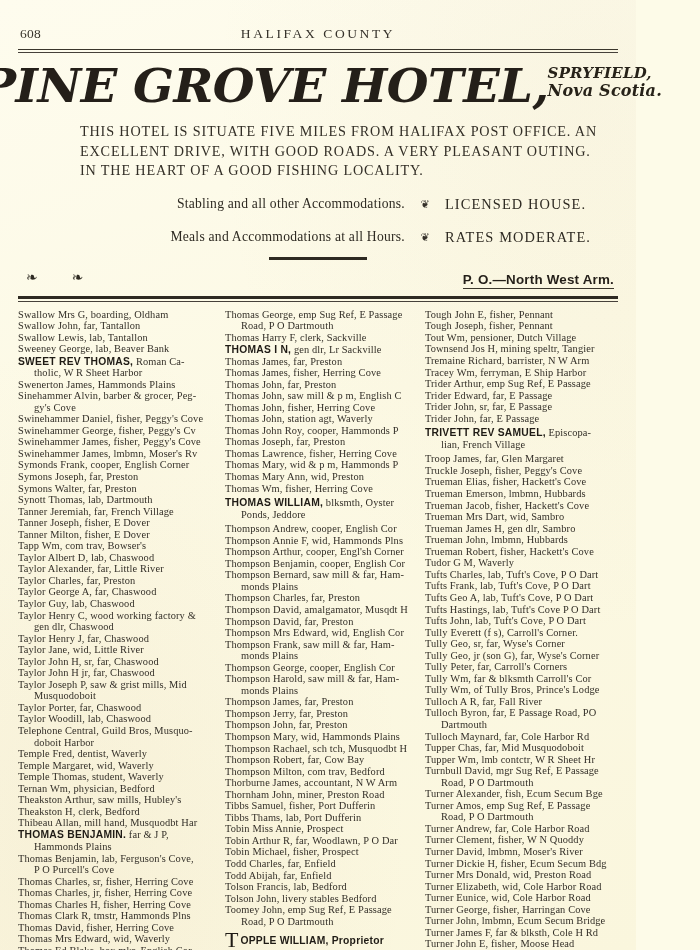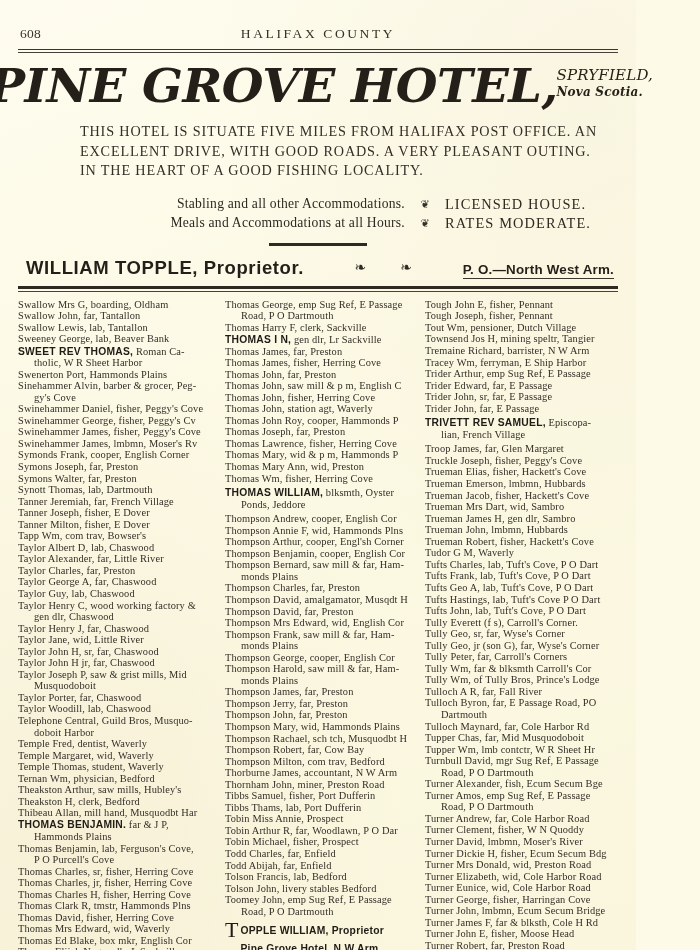--- a/index.html
+++ b/index.html
@@ -84,52 +84,52 @@
   }
   .ad-place {
     padding-bottom: 6px;
     line-height: 1.18;
     white-space: nowrap;
   }
   .ad-place .l1 {
     display: block;
     font-family: "DejaVu Serif", "Liberation Serif", serif;
     font-style: italic;
-    font-weight: normal;
+    font-weight: bold;
     font-size: 15px;
     letter-spacing: 0.2px;
     color: #272219;
   }
   .ad-place .l2 {
     display: block;
     font-family: "DejaVu Serif", "Liberation Serif", serif;
     font-style: italic;
     font-weight: bold;
-    font-size: 12px;
+    font-size: 16px;
     letter-spacing: 0.2px;
     color: #272219;
   }
 
   .ad-desc {
     margin: 13px 0 0 0;
     padding: 0 38px 0 62px;
     font-size: 14.2px;
     line-height: 1.38;
     letter-spacing: 0.85px;
     color: #332f27;
   }
   .ad-desc div { white-space: nowrap; }
 
   .ad-terms {
     margin-top: 15px;
     display: grid;
     grid-template-columns: 360px 40px auto;
     justify-content: center;
     align-items: center;
-    row-gap: 2px;
+    row-gap: 16px;
     font-size: 13.6px;
     color: #2e2a22;
   }
   .ad-terms .left  { text-align: right; letter-spacing: 0.25px; white-space: nowrap; }
   .ad-terms .orn   { text-align: center; font-size: 11px; color: #35312a; }
   .ad-terms .right { letter-spacing: 1.1px; white-space: nowrap; font-size: 14.4px; }
 
   .ad-midrule {
     width: 98px;
     height: 0;
@@ -274,40 +274,39 @@
       <div class="orn">❦</div>
       <div class="right">LICENSED HOUSE.</div>
       <div class="left">Meals and Accommodations at all Hours.</div>
       <div class="orn">❦</div>
       <div class="right">RATES MODERATE.</div>
     </div>
 
     <div class="ad-midrule"></div>
 
     <div class="ad-foot">
-      <div class="proprietor">WILLIAM TOPPLE, Proprietor.</div>
       <div class="foot-orn">
         <span>❧</span>
         <span>❧</span>
       </div>
       <div class="po-line">P. O.—North West Arm.</div>
     </div>
   </div>
 
   <div class="rule-thick"></div>
   <div class="rule-hair"></div>
 
   <div class="cols">
     <div class="col" id="col-0">
         <div class="entry">Swallow Mrs G, boarding, Oldham</div>
         <div class="entry">Swallow John, far, Tantallon</div>
         <div class="entry">Swallow Lewis, lab, Tantallon</div>
         <div class="entry">Sweeney George, lab, Beaver Bank</div>
         <div class="entry wrap bold-head"><b>SWEET REV THOMAS,</b> Roman Ca-<span class="cont">tholic, W R Sheet Harbor</span></div>
-        <div class="entry">Swenerton Port, Hammonds Plains</div>
+        <div class="entry">Swenerton James, Hammonds Plains</div>
         <div class="entry wrap">Sinehammer Alvin, barber &amp; grocer, Peg-<span class="cont">gy's Cove</span></div>
         <div class="entry">Swinehammer Daniel, fisher, Peggy's Cove</div>
         <div class="entry">Swinehammer George, fisher, Peggy's Cv</div>
         <div class="entry">Swinehammer James, fisher, Peggy's Cove</div>
         <div class="entry">Swinehammer James, lmbmn, Moser's Rv</div>
         <div class="entry">Symonds Frank, cooper, English Corner</div>
         <div class="entry">Symons Joseph, far, Preston</div>
         <div class="entry">Symons Walter, far, Preston</div>
         <div class="entry">Synott Thomas, lab, Dartmouth</div>
         <div class="entry">Tanner Jeremiah, far, French Village</div>

